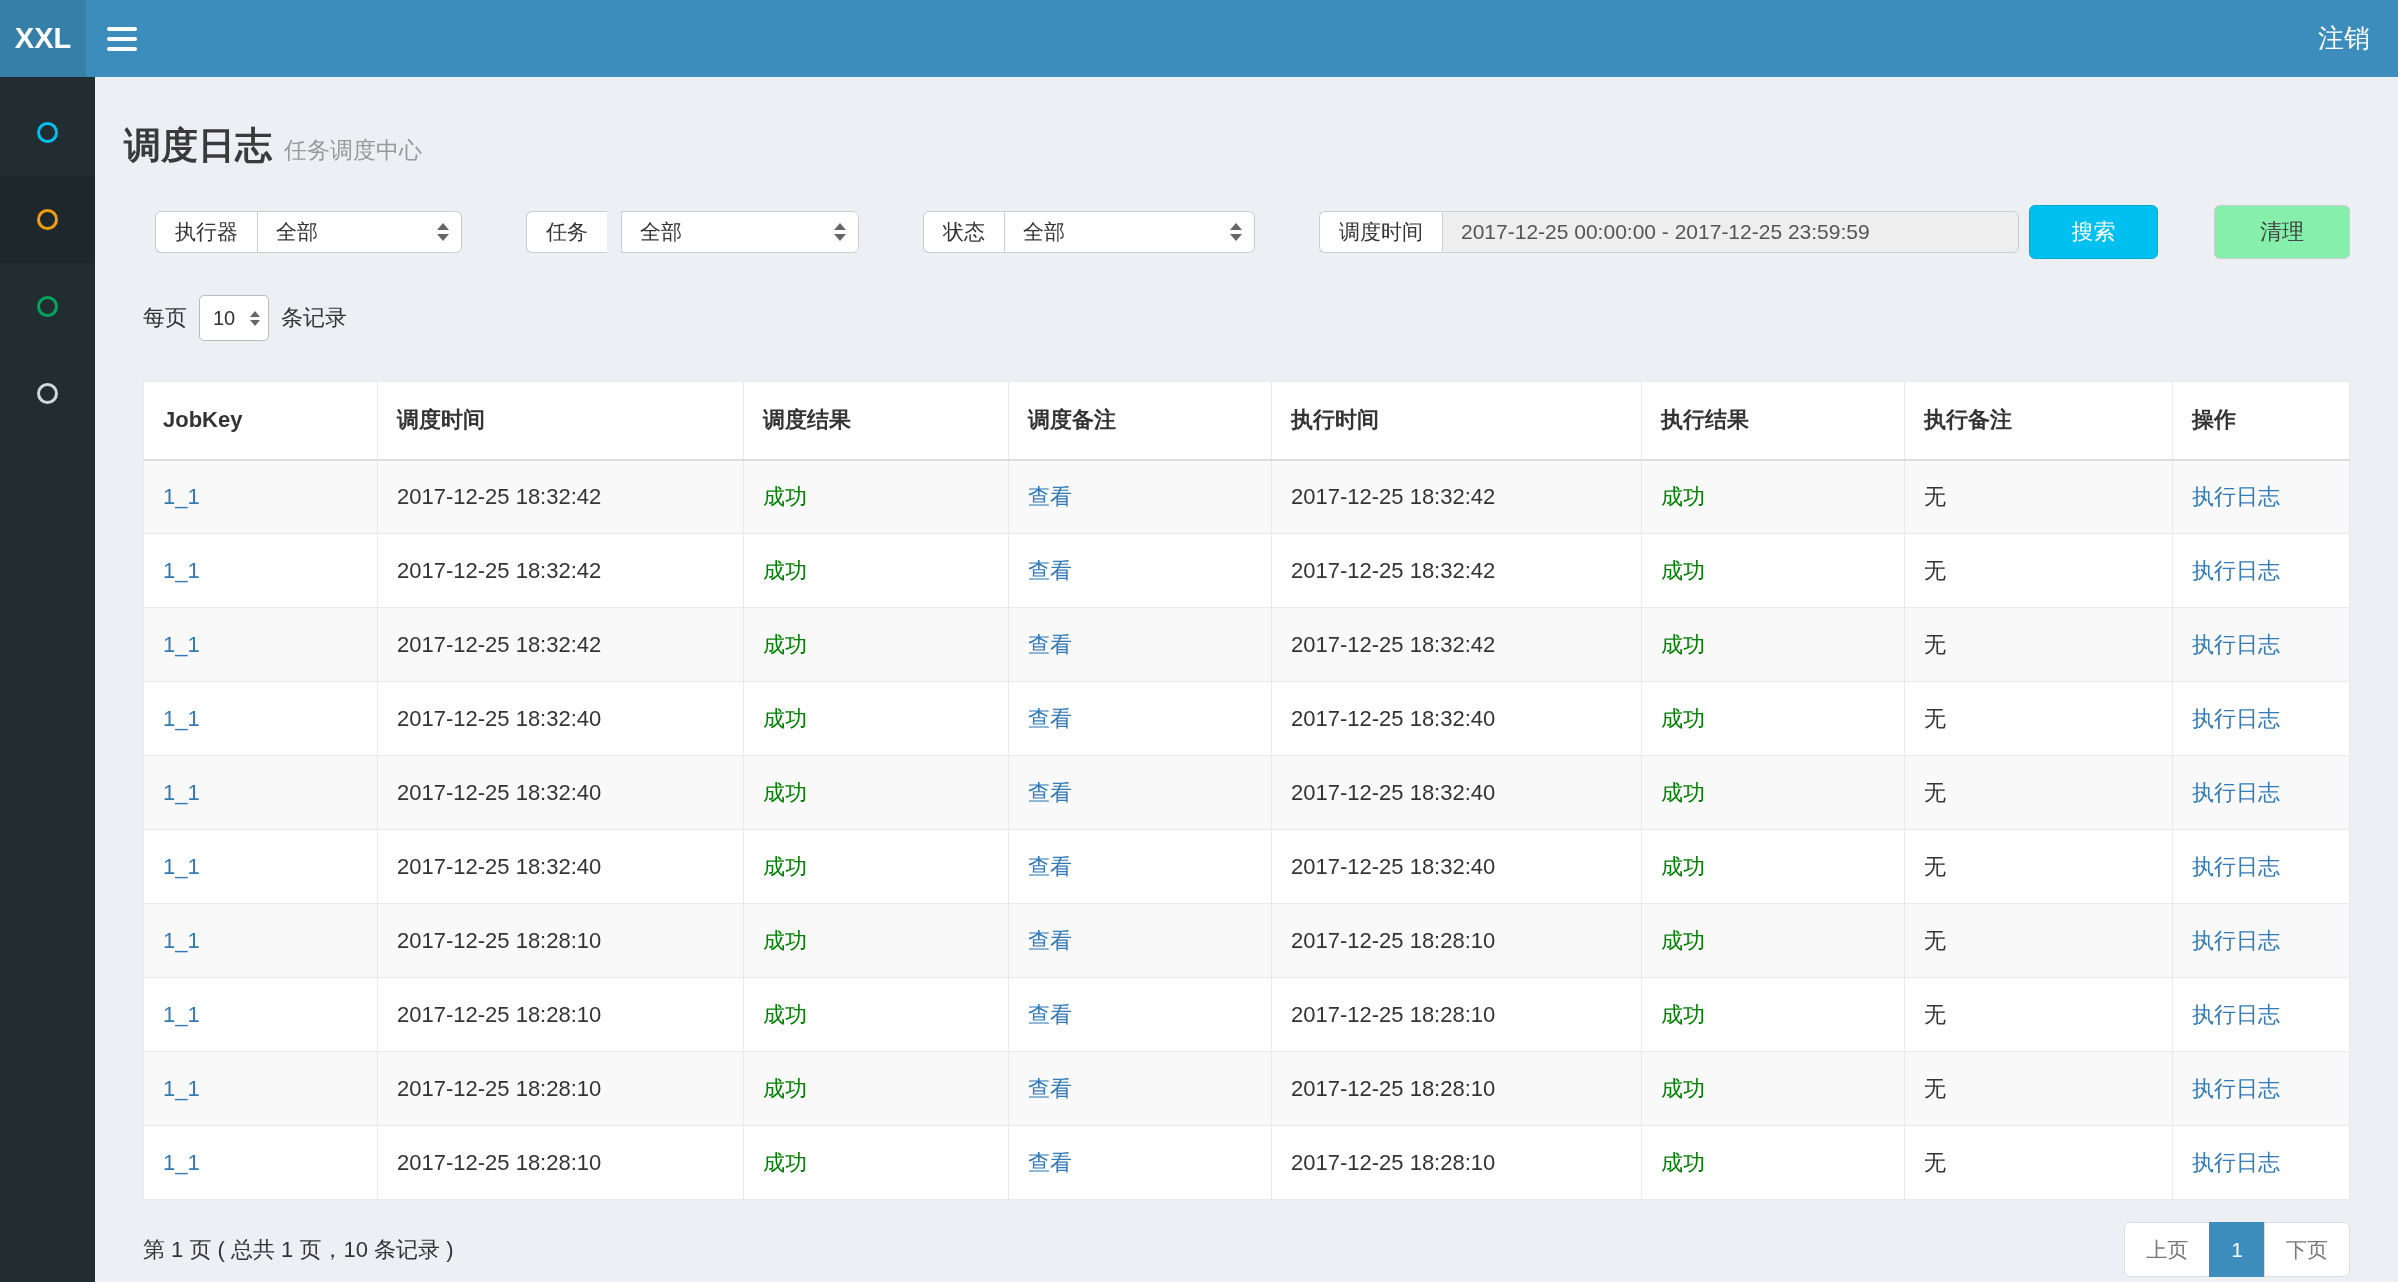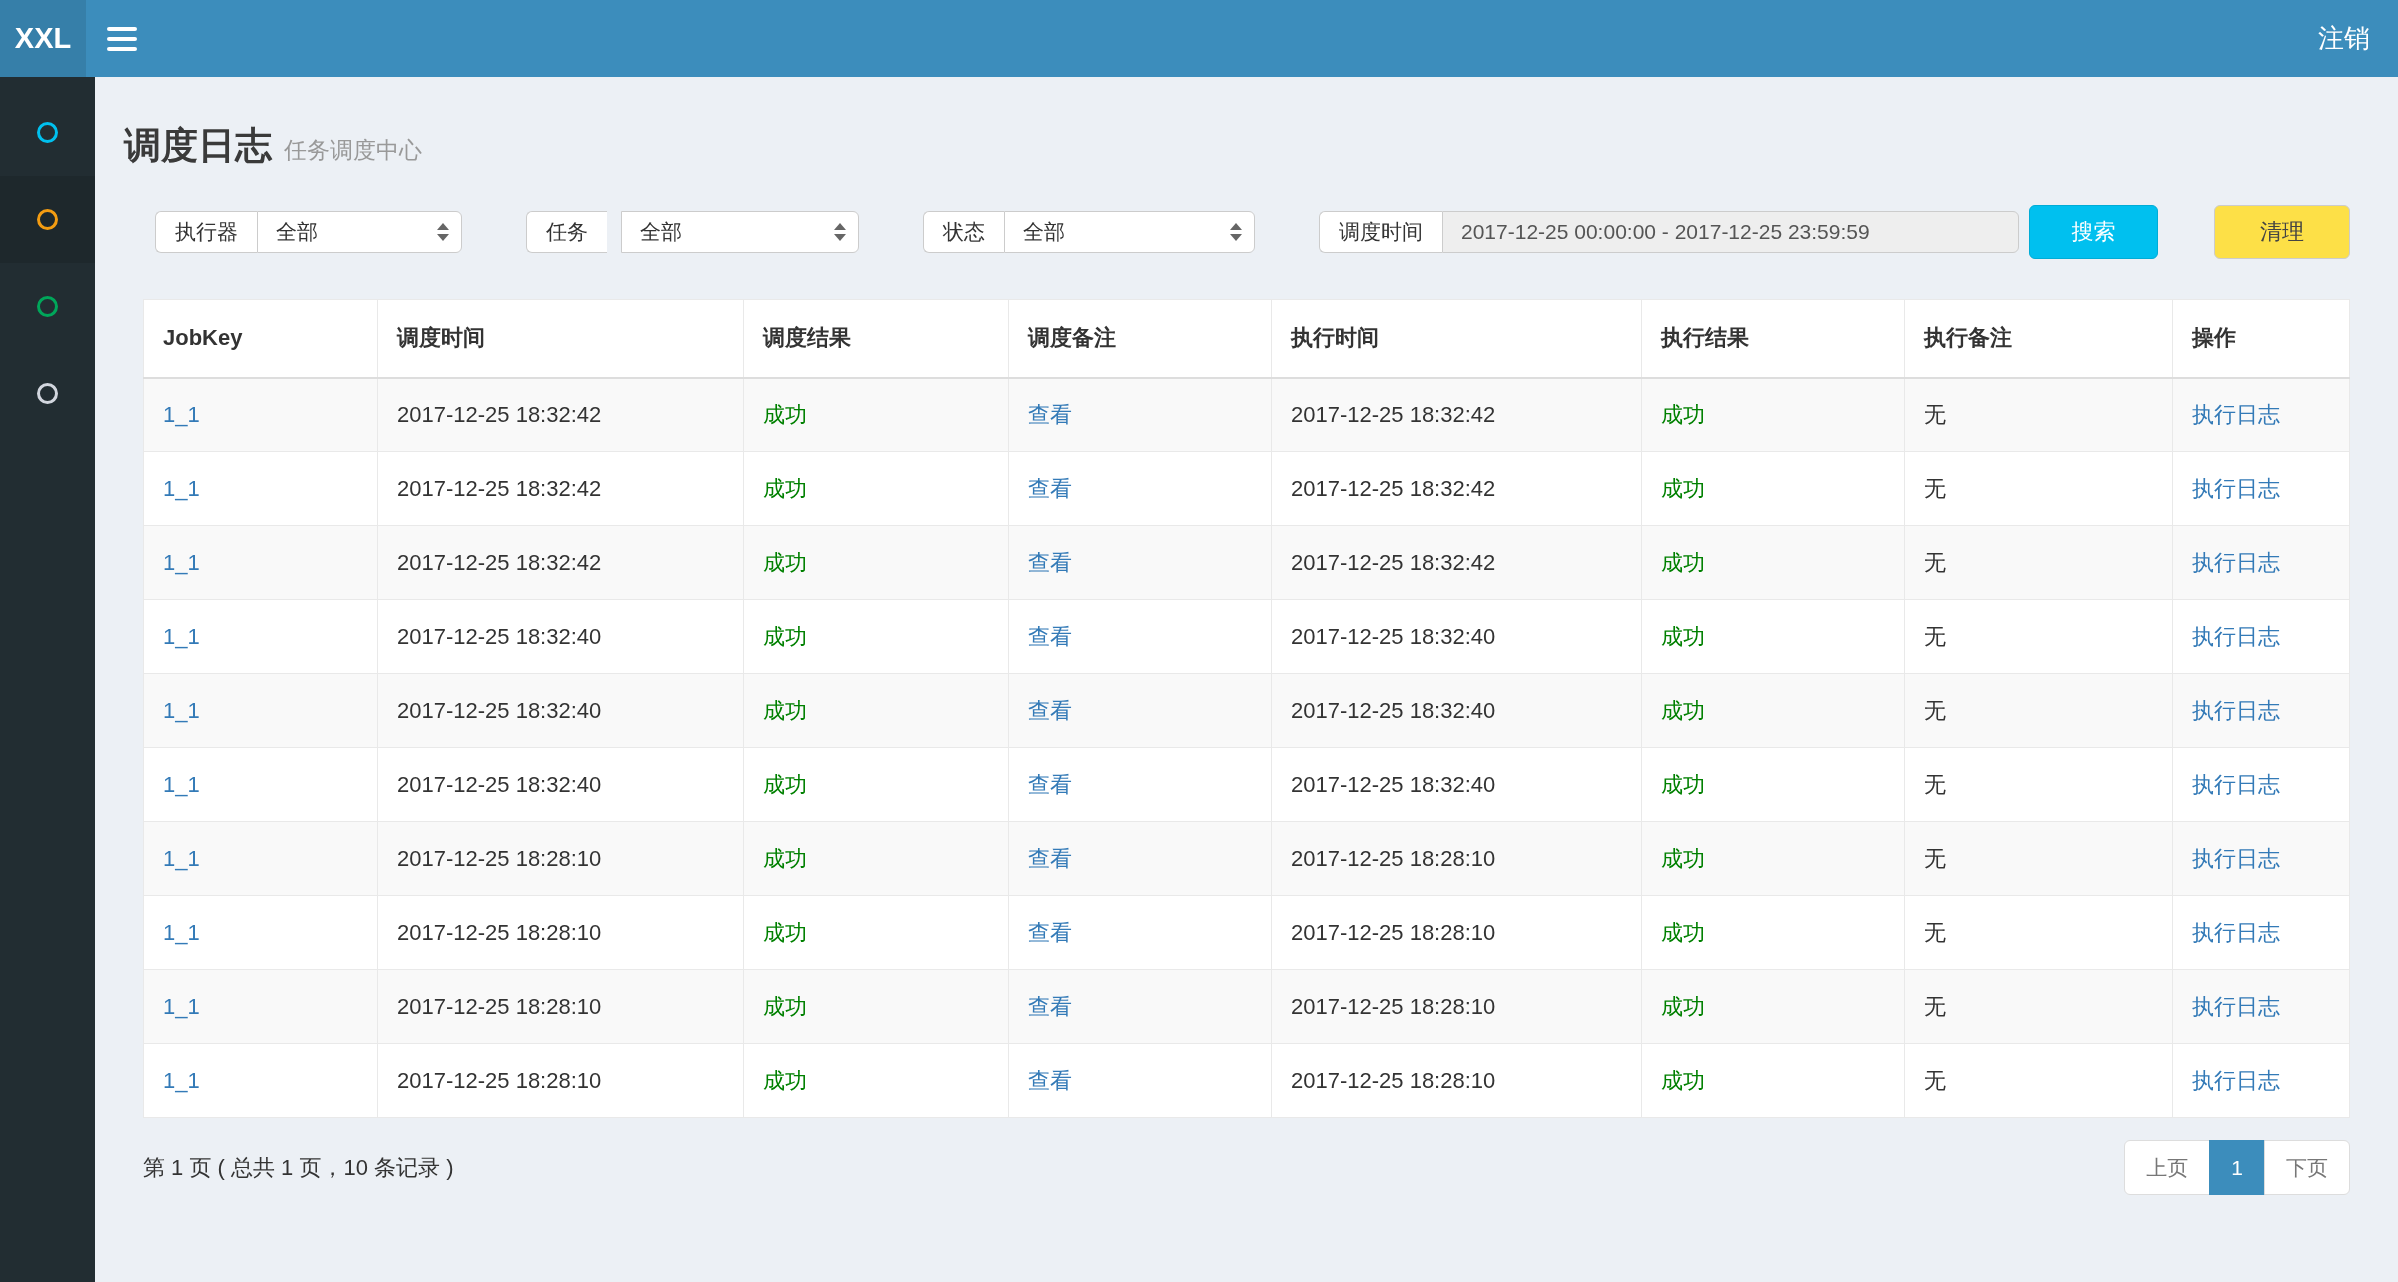--- a/index.html
+++ b/index.html
@@ -65,21 +65,21 @@
   .date-input {
     flex: 1; background: #eee; border: 1px solid #ccc; border-radius: 0 6px 6px 0;
     padding: 0 18px; color: #555; font-size: 21px; font-family: inherit; outline: none;
   }
   .btn {
     height: 54px; border-radius: 6px; font-size: 22px; font-family: inherit;
     display: flex; align-items: center; justify-content: center; cursor: pointer;
     border: 1px solid transparent;
   }
   .btn-search { width: 129px; background: #00c0ef; border-color: #00acd6; color: #fff; margin-left: auto; }
-  .btn-clear { width: 136px; background: #fde047; border-color: #ccc; color: #444; margin-left: 56px; }
+  .btn-clear { width: 136px; background: #86efac; border-color: #ccc; color: #444; margin-left: 56px; }
 
   
   .page-size-row { display: flex; align-items: center; margin-top: 36px; font-size: 22px; }
   .selectbox.small {
     flex: none; height: 46px; width: 70px; border: 1px solid #bbb;
     border-radius: 5px; margin: 0 12px; padding: 0 8px 0 13px; font-size: 20px;
   }
   .selectbox.small .arr.up { border-bottom-width: 6px; margin-bottom: 3px; border-left-width: 5px; border-right-width: 5px; }
   .selectbox.small .arr.dn { border-top-width: 6px; border-left-width: 5px; border-right-width: 5px; }
 
@@ -187,20 +187,31 @@
 
         <div class="input-group w-time">
           <span class="addon">调度时间</span>
           <input class="date-input" readonly="" value="2017-12-25 00:00:00 - 2017-12-25 23:59:59" style="">
         </div>
 
         <button class="btn btn-search">搜索</button>
         <button class="btn btn-clear">清理</button>
       </div>
 
+      <div class="page-size-row">
+        <span>每页</span>
+        <div class="selectbox small">
+          <span>10</span>
+          <span class="spin">
+              <i class="arr up"></i>
+              <i class="arr dn"></i>
+            </span>
+        </div>
+        <span>条记录</span>
+      </div>
 
       <table class="log-table">
         <colgroup>
           <col style="width:234px">
             <col style="width:366px">
             <col style="width:265px">
             <col style="width:263px">
           <col style="width:370px">
             <col style="width:263px">
             <col style="width:268px">

